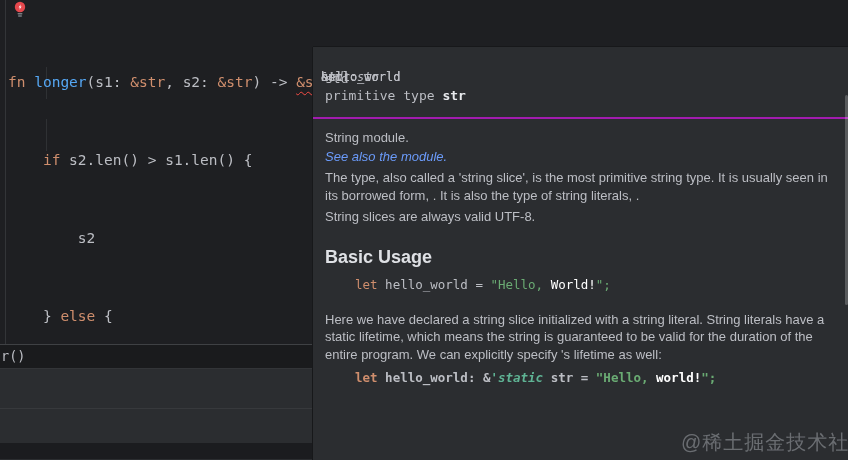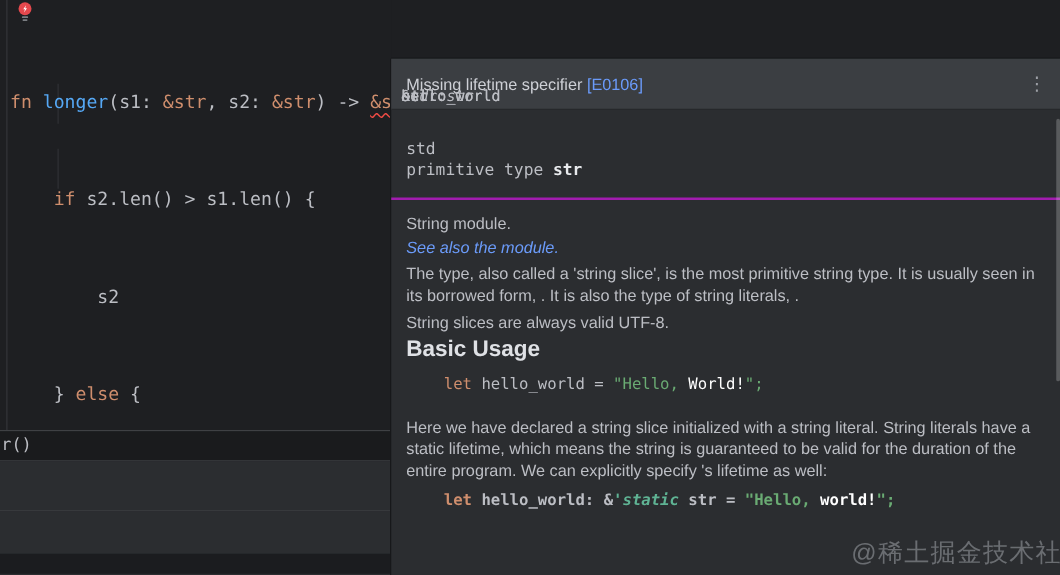--- a/index.html
+++ b/index.html
@@ -43,21 +43,21 @@
   .error-link { color:#6b9bfa; cursor:pointer; }
   .kebab { color:#9da0a6; font-size:15px; line-height:1; padding:4px 5px; cursor:pointer; }
   .sig { padding:23px 12px 13px 12px; border-bottom:2px solid #a21caf;
          font-family:"DejaVu Sans Mono", monospace; font-size:13px; line-height:17px;
          color:#bcbec4; }
   .sig .b { font-weight:bold; color:#e8eaed; }
   .doc { padding:10px 12px 0 12px; font-size:13px; line-height:17px; color:#bcbec4; }
   .doc .code, .doc code { font-family:"DejaVu Sans Mono", monospace; font-size:12px; }
   .see-also { color:#6b9bfa; font-style:italic; margin-top:2px; cursor:pointer; }
   .para { margin-top:4px; line-height:17.5px; }
-  .doc-h2 { margin-top:1px; margin-bottom:3px; font-size:18px; font-weight:bold;
+  .doc-h2 { margin-top:20px; margin-bottom:3px; font-size:18px; font-weight:bold;
             color:#dfe1e5; line-height:22px; }
   .codeblock { margin:9px 0 18px 30px; font-family:"DejaVu Sans Mono", monospace;
                font-size:12.5px; line-height:16px; color:#bcbec4; white-space:pre; }
   .cb2 { margin-bottom:0; margin-top:7px;font-weight:bold; }
   .codeblock .lt { color:#cf8e6d; }
   .codeblock .str { color:#6aab73; }
   .codeblock .strw { color:#ffffff; }
   .codeblock .lifetime { color:#5fb394; font-style:italic; }
   .scroll-thumb { position:absolute; right:0; top:48px; width:3px; height:210px;
                   background:rgba(255,255,255,0.22); border-radius:2px; cursor:pointer; }
@@ -99,24 +99,20 @@
 
   <div class="bottom-panel">
     <div class="lookup-row">r()</div>
     <div class="band-a"></div>
     <div class="band-b"></div>
     <div class="band-c"></div>
   </div>
 
   <div class="popup">
 
-    <div class="popup-header">
-      <div class="popup-title"><span>Missing lifetime specifier </span><span class="error-link">[E0106]</span></div>
-      <div class="kebab">⋮</div>
-    </div>
 
     <div class="sig">
       <div>std</div>
       <div><span>primitive type </span><span class="b">str</span></div>
     </div>
 
     <div class="doc">
       <div>String module.</div>
       <div class="see-also"><span>See also the </span><span class="code">std::str</span><span> module.</span></div>
       <div class="para"><span>The </span><span class="code">str</span><span> type, also called a 'string slice', is the most primitive string type. It is usually seen in its borrowed form, </span><span class="code">&amp;str</span><span>. It is also the type of string literals, </span><span>.</span></div>

